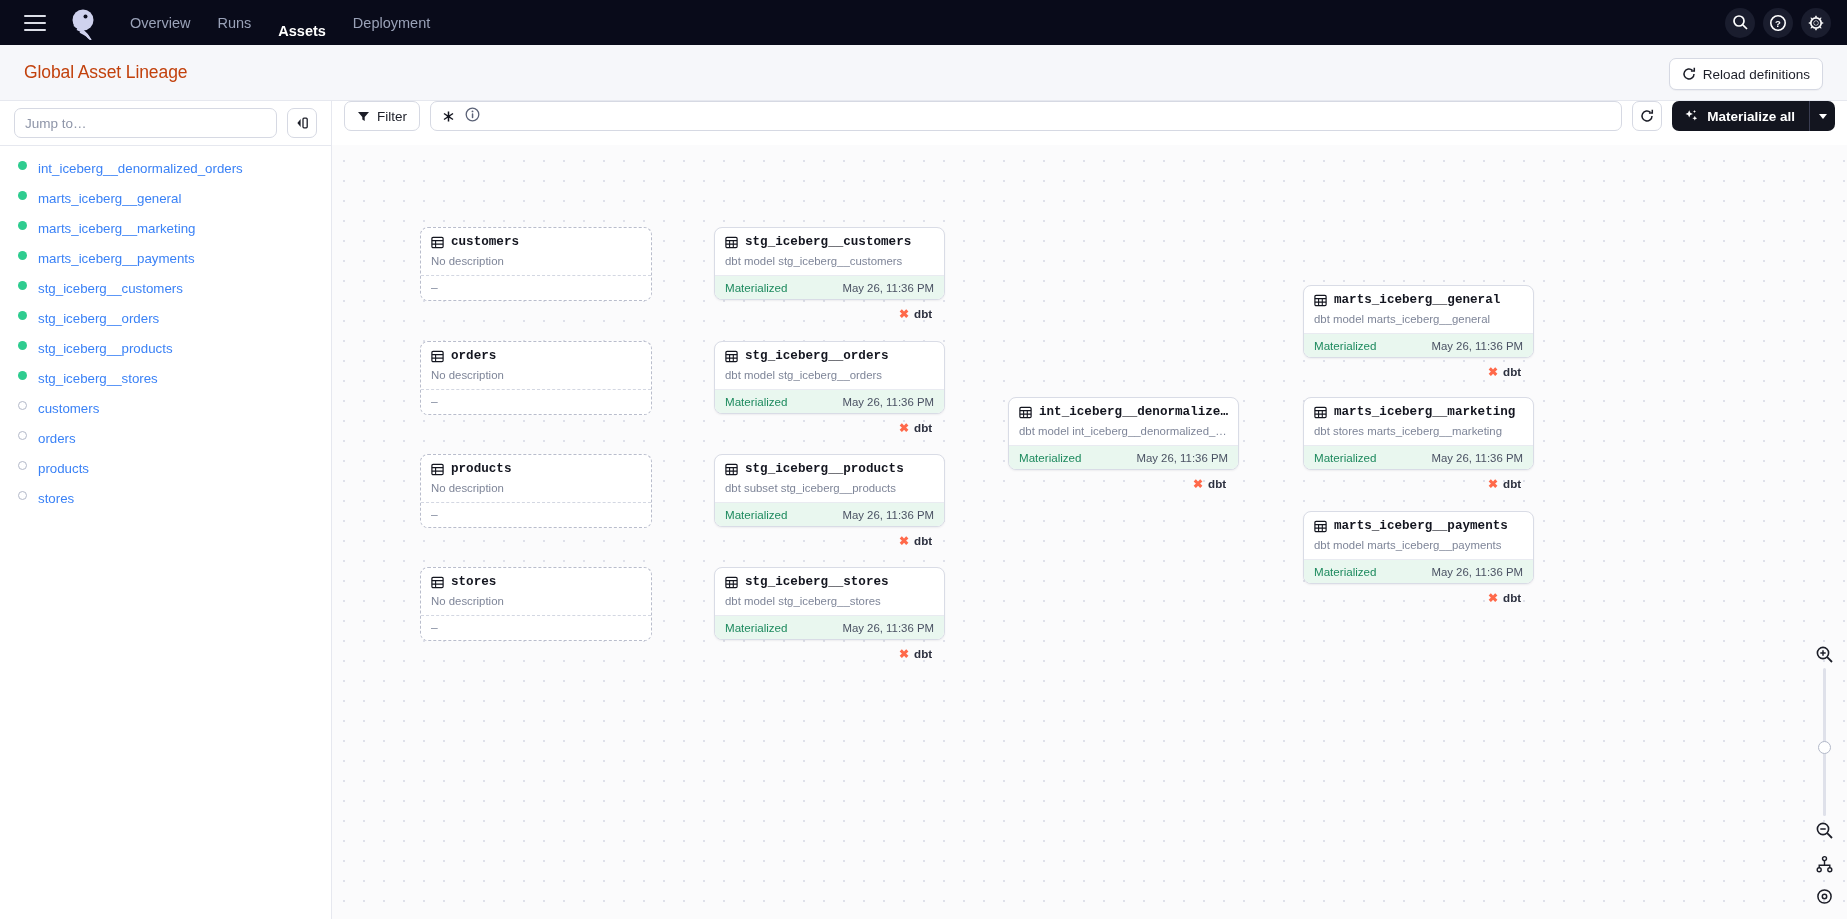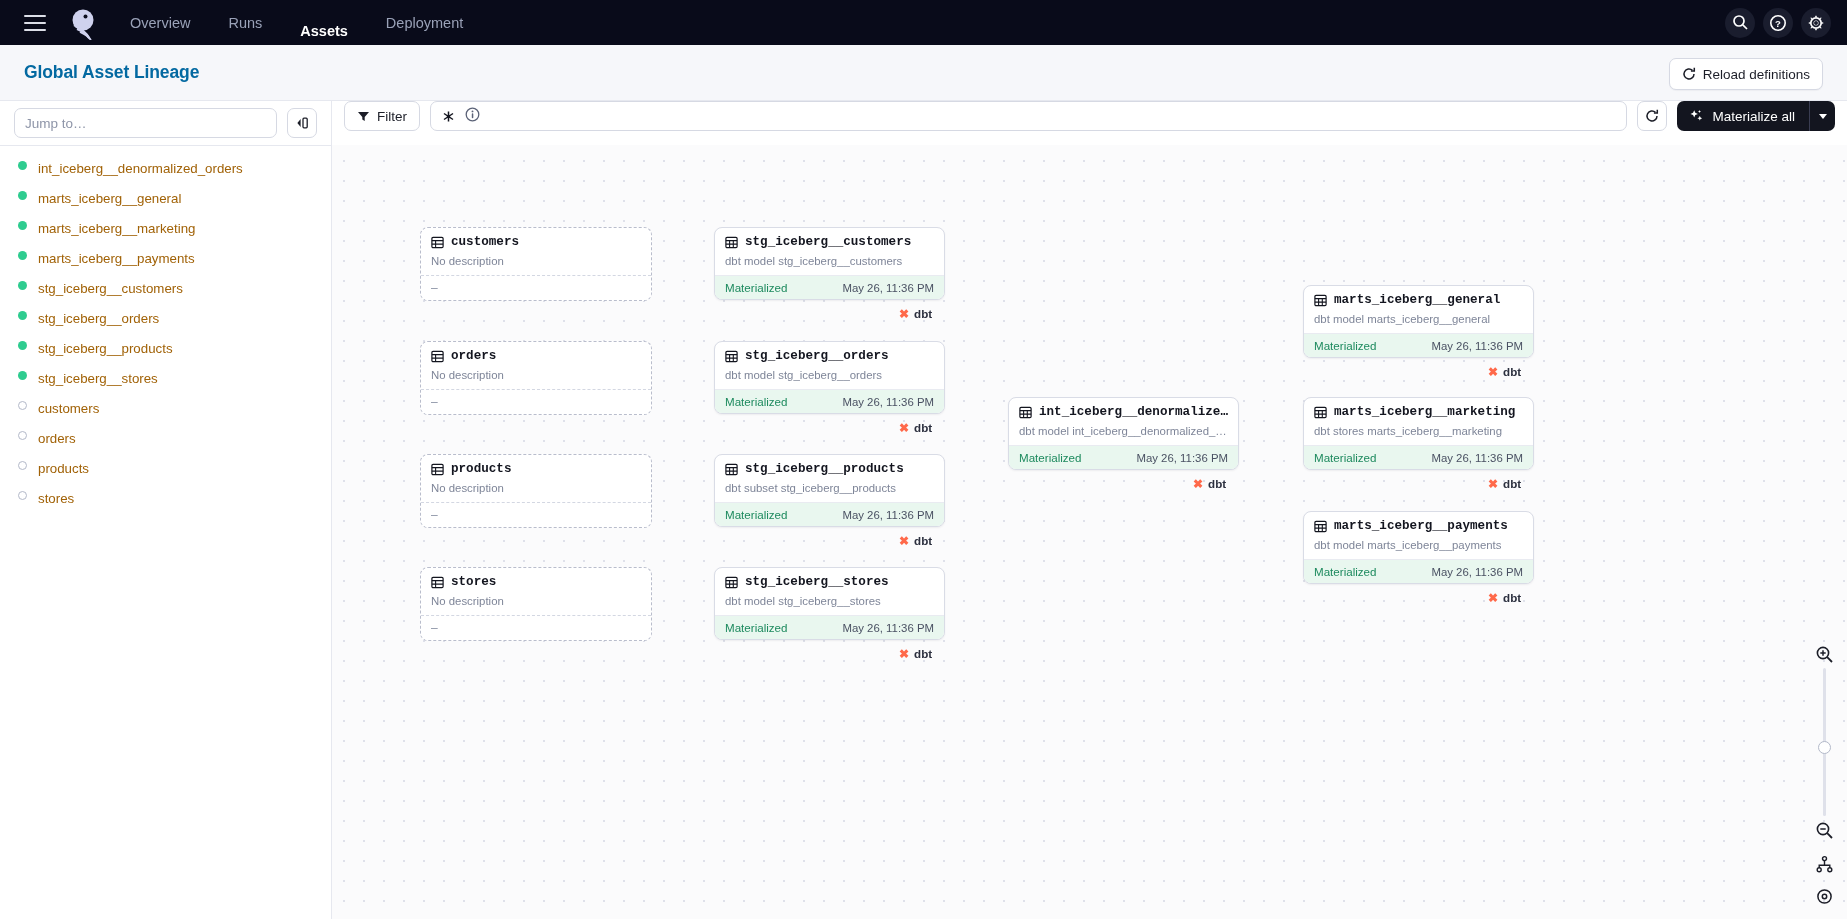--- a/index.html
+++ b/index.html
@@ -13,32 +13,32 @@
   
   .topnav {
     height: 45px; background: #090b1a;
     display: flex; align-items: center; padding: 0 16px;
     position: relative;
   }
   .hamburger { width: 22px; height: 16px; margin-left: 8px; display:flex; flex-direction:column; justify-content:space-between; cursor:pointer; }
   .hamburger span { display:block; height:2px; background:#dcdfe8; border-radius:1px; }
   .logo { width: 34px; height: 34px; margin-left: 20px; position: relative; cursor:pointer; }
   .logo svg { display:block; }
-  .navlinks { display:flex; align-items:center; gap: 38px; margin-left: 30px; }
+  .navlinks { display:flex; align-items:center; gap: 27px; margin-left: 30px; }
   .navlink { font-size: 14.5px; color: #9aa2b8; text-decoration:none; cursor:pointer; white-space:nowrap; }
   .navlink.active { color: #ffffff; font-weight: bold; margin-top: 16px; }
   .nav-right { position:absolute; right: 16px; top:0; height:45px; display:flex; align-items:center; gap: 8px; }
   .circbtn { width: 30px; height:30px; border-radius:50%; background: #1a1d2e; display:flex; align-items:center; justify-content:center; cursor:pointer; }
   .circbtn svg { display:block; }
   
   .pagehead {
     height: 56px; background: #f6f7fa; border-bottom: 1px solid #e6e8ef;
     display:flex; align-items:center; padding: 0 24px; position:relative;
   }
-  .pagetitle { font-size: 17.5px; color: #0369a1; font-weight: bold; letter-spacing: -0.1px;}
+  .pagetitle { font-size: 17.5px; color: #c2410c; font-weight: normal; letter-spacing: -0.1px;}
   .reloadbtn {
     position:absolute; right: 24px; top: 13px;
     height: 30px; padding: 15px 12px; border:1px solid #d6d9e3; border-radius:7px;
     background:#ffffff; display:flex; align-items:center; gap:7px;
     font-size:13.5px; color:#1c1e28; cursor:pointer;
     box-shadow: 0 1px 1px rgba(16,22,40,0.04);
   }
   
   .bodysplit { display:flex; height: 818px; }
   
@@ -52,41 +52,41 @@
   .jumpto::placeholder { color:#8e95a8; }
   .collapsebtn {
     width: 30px; height:30px; border:1px solid #d6d9e3; border-radius:7px; background:#fff;
     display:flex; align-items:center; justify-content:center; cursor:pointer;
   }
   .assetlist { flex:1; overflow:hidden; padding-top: 4px; border-top: 1px solid #e6e8ef;}
   .assetrow { height: 30px; display:flex; align-items:center; gap:11px; padding: 0 18px; cursor:pointer; }
   .dot { width: 9px; height: 9px; border-radius:50%; flex:0 0 auto; }
   .dot.filled { background:#2ecc8f; }
   .dot.hollow { background:transparent; border: 1.6px solid #b3b9c9; }
-  .assetname { font-size: 13.3px; color:#a16207; white-space:nowrap; overflow:hidden; text-overflow:ellipsis;margin-top:7px; }
+  .assetname { font-size: 13.3px; color:#3b82f6; white-space:nowrap; overflow:hidden; text-overflow:ellipsis;margin-top:7px; }
   
   .graphpane { flex:1; display:flex; flex-direction:column; position:relative; }
   .graphtoolbar { height:44px; display:flex; align-items:flex-start; gap:10px; padding: 0 12px; background:#fff; }
   .filterbtn {
     height:30px; padding: 0 12px; border:1px solid #d6d9e3; border-radius:7px; background:#fff;
     display:flex; align-items:center; gap:7px; font-size:13.5px; color:#1c1e28; cursor:pointer;
   }
   .subsetbox {
     flex:1; height: 30px; border:1px solid #d6d9e3; border-radius:7px; background:#fff;
     display:flex; align-items:center; gap:9px; padding: 0 10px; position:relative;
   }
   .subsetbox .ph { font-size:13.5px; color:#8e95a8; white-space:nowrap; overflow:hidden; flex:1; }
   .infoicon { flex: 0 0 auto; cursor:pointer; }
   .refreshbtn {
     width:30px; height:30px; border:1px solid #d6d9e3; border-radius:7px; background:#fff;
     display:flex; align-items:center; justify-content:center; cursor:pointer;
   }
   .matgroup { display:flex; height: 30px; border-radius:7px; overflow:hidden; background:#13151f; }
   .matbtn { display:flex; align-items:center; gap:8px; padding: 0 14px 0 12px; cursor:pointer; }
-  .matbtn .lbl { font-size:13.5px; color:#fff; font-weight:normal; white-space:nowrap;}
+  .matbtn .lbl { font-size:13.5px; color:#fff; font-weight:bold; white-space:nowrap;}
   .matcaret { width: 26px; display:flex; align-items:center; justify-content:center; border-left:1px solid #3a3d52; cursor:pointer; }
   .matcaret i { display:block; width:0;height:0;border-left:4px solid transparent;border-right:4px solid transparent;border-top:5px solid #fff; }
   
   .canvas {
     flex:1; position:relative; overflow:hidden;
     background-color: #fbfbfc;
     background-image: radial-gradient(circle, #dfe1ea 1px, transparent 1px);
     background-size: 20px 20px;
     background-position: 2px 6px;
   }

